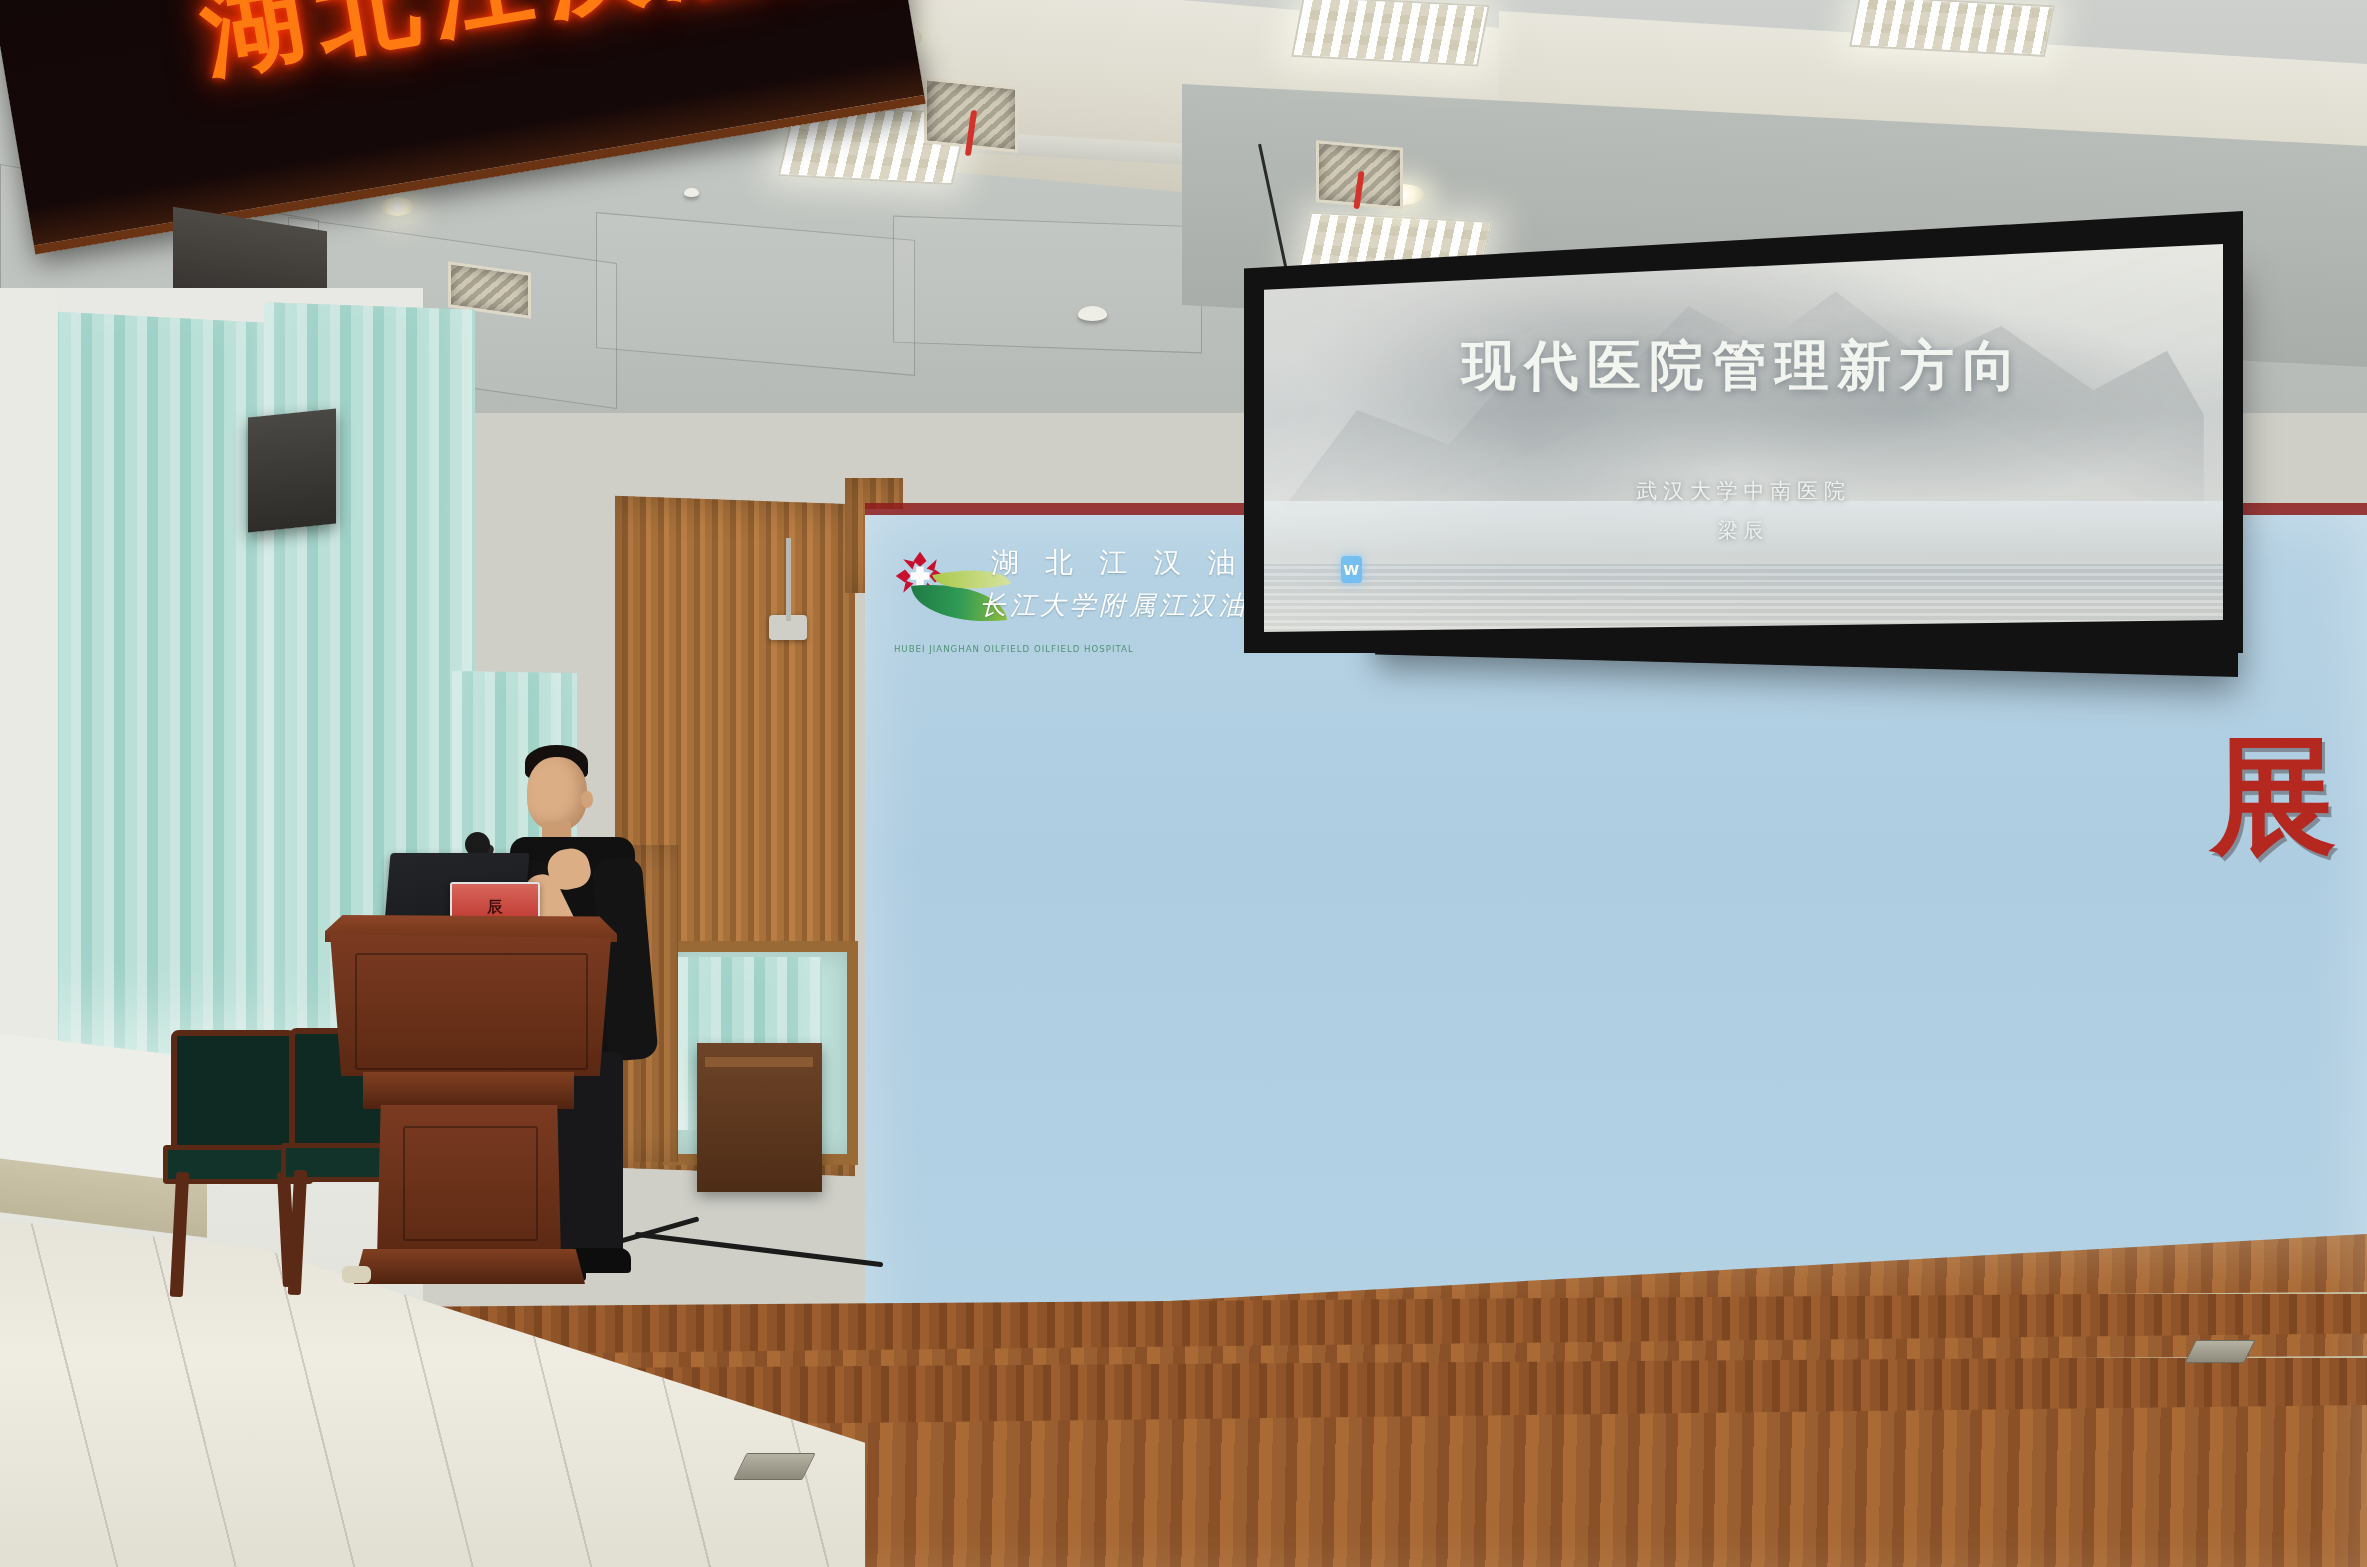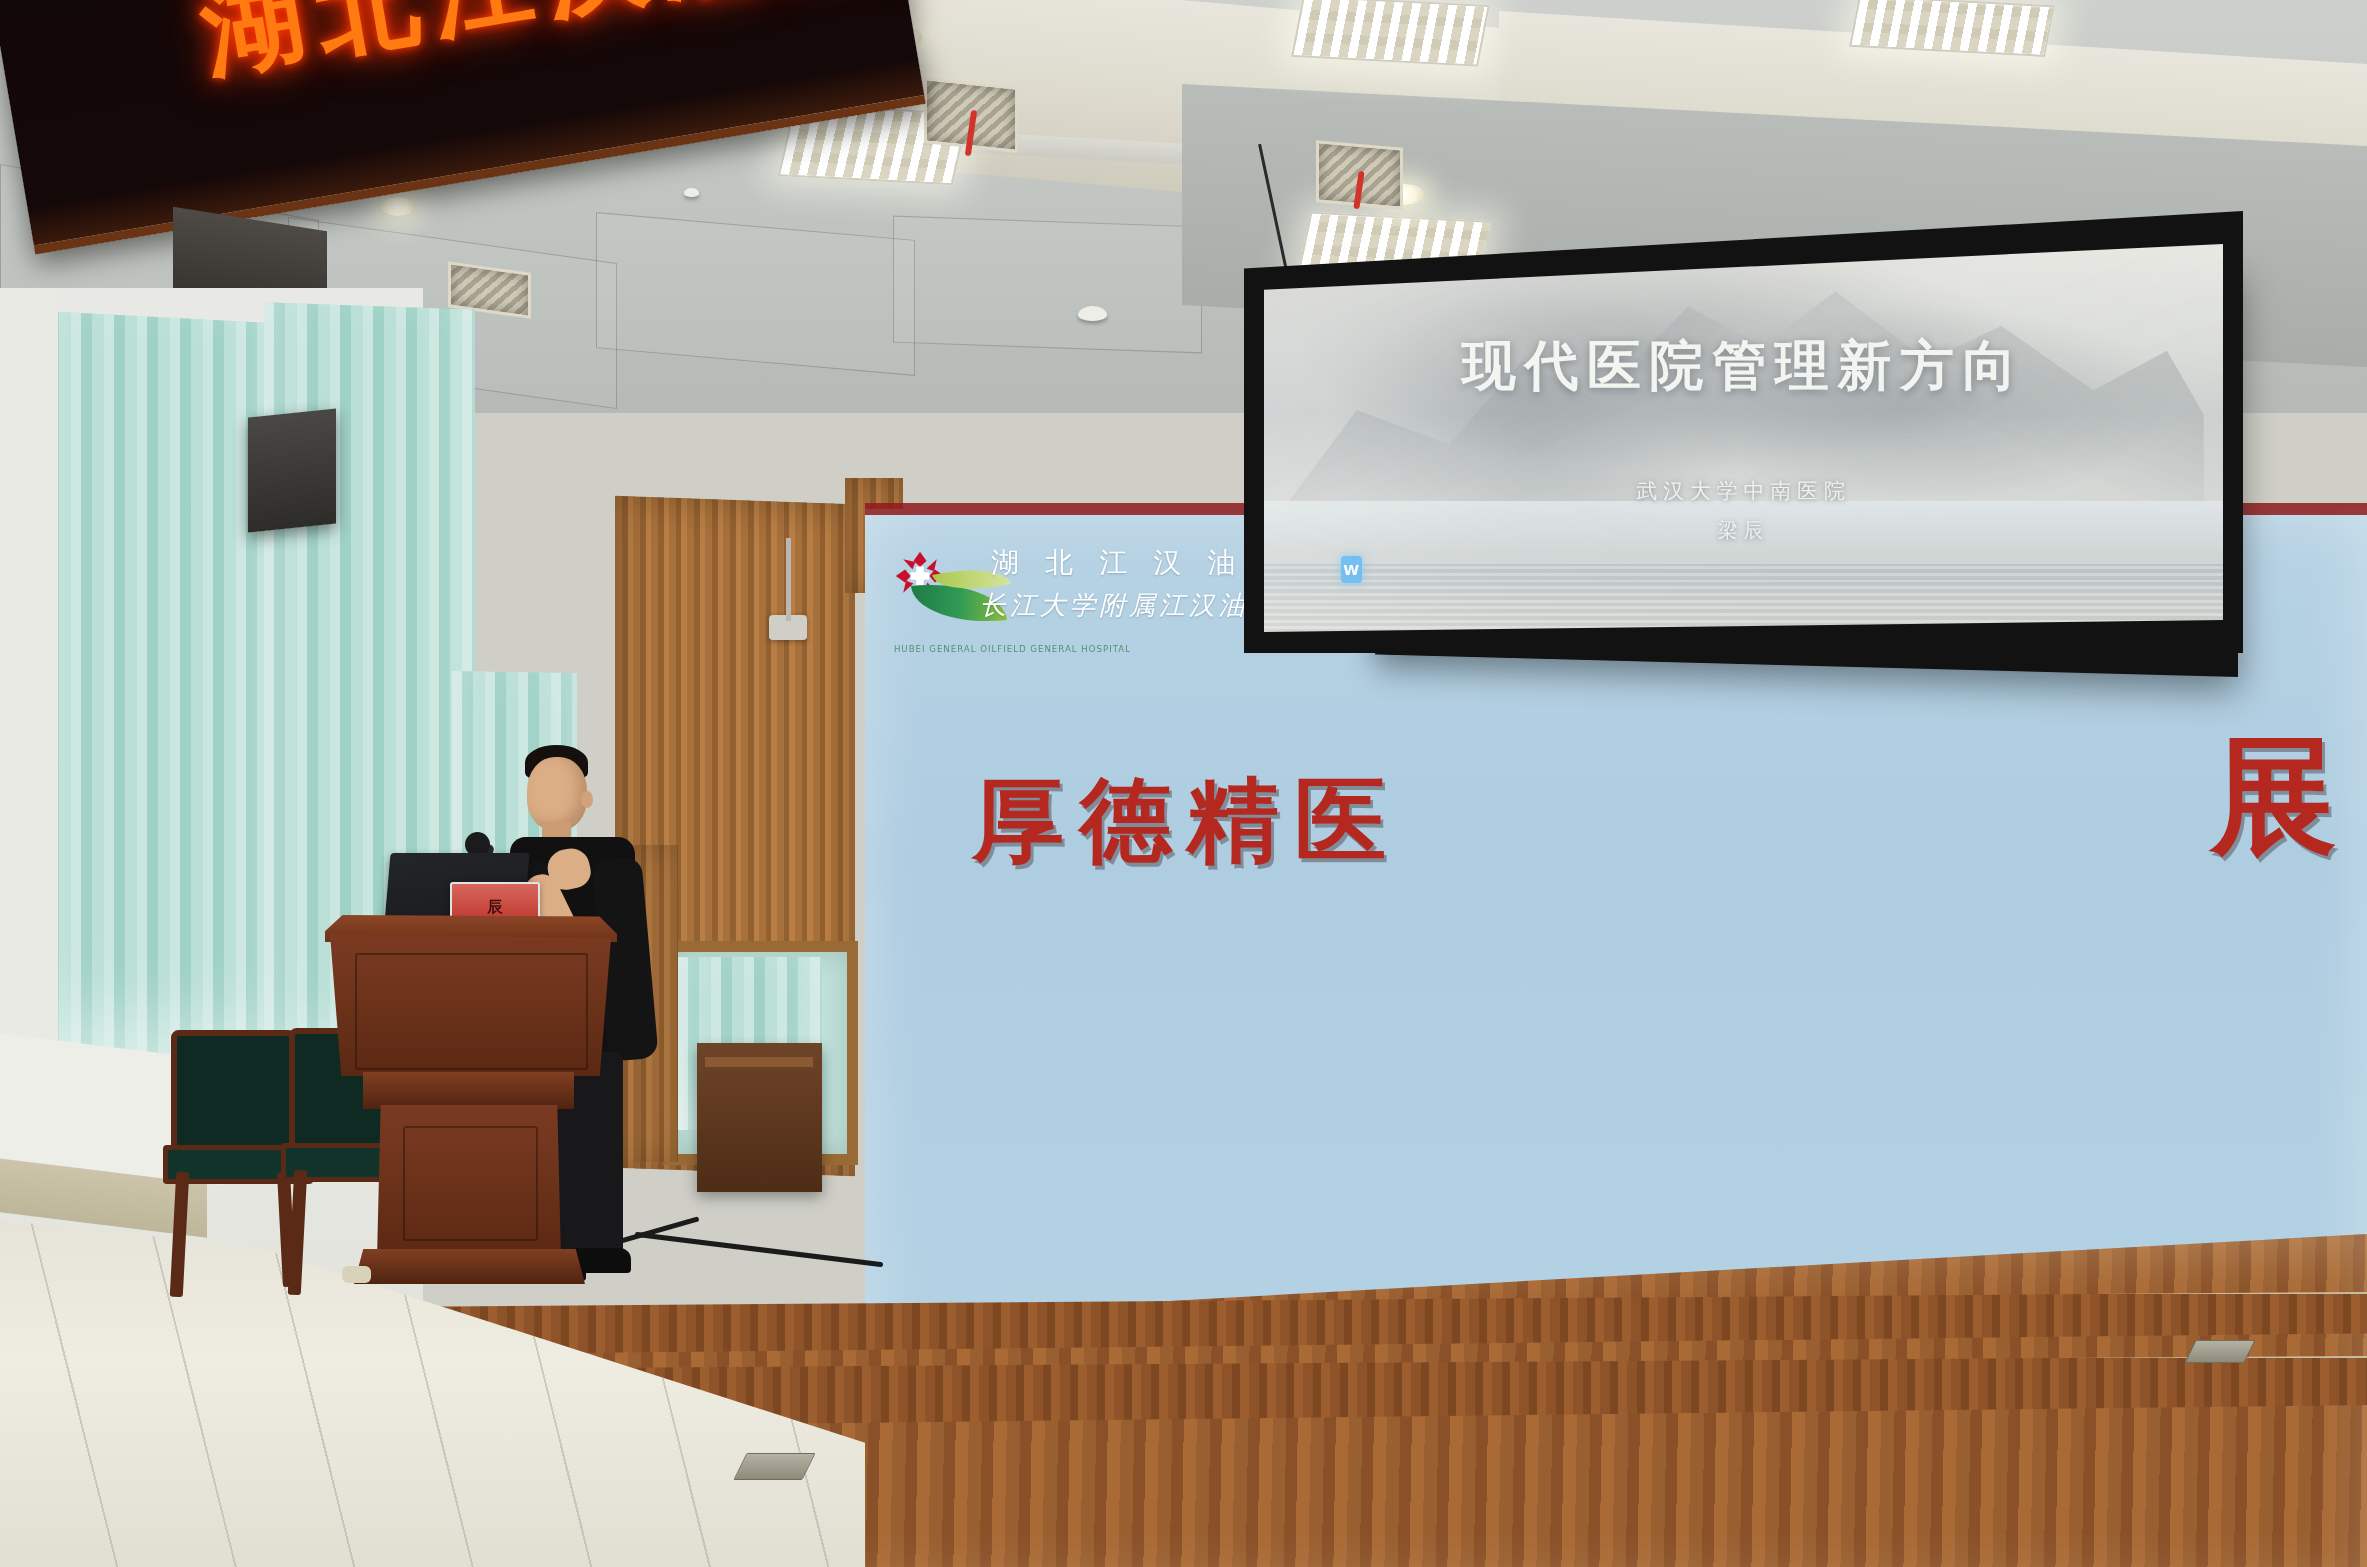--- a/index.html
+++ b/index.html
@@ -428,27 +428,26 @@
         <path d="M48 12 L45 25 L37 22 Z"></path>
         <path d="M48 48 L35 45 L38 37 Z"></path>
         <path d="M12 48 L15 35 L23 38 Z"></path>
         <path d="M12 12 L25 15 L22 23 Z"></path>
       </g>
       <rect x="26" y="20" width="8" height="20" fill="#ffffff"></rect>
       <rect x="20" y="26" width="20" height="8" fill="#ffffff"></rect>
     </svg>
     <div class="swoosh"></div>
     <div class="swoosh2"></div>
-    <div class="bd-logo-caption" style="top:96px;font-size:8.6px;">HUBEI GENERAL OILFIELD GENERAL HOSPITAL</div>
+    <div class="bd-logo-caption" style="top:96px;font-size:8.6px;">HUBEI JIANGHAN OILFIELD OILFIELD HOSPITAL</div>
   </div>
 
   <div class="bd-name1" style="left:991px;top:544px;">湖 北 江 汉 油 田 总 医 院</div>
   <div class="bd-name2" style="left:980px;top:588px;">长江大学附属江汉油田总医院</div>
 
-  <div class="bd-slogan" style="left:972px;top:759px;font-size:92px;letter-spacing:15.4px;">厚德精医</div>
   <div class="bd-slogan" style="left:2210px;top:713px;font-size:127px;">展</div>
 
   <div class="screen-frame" style="left:1244px;top:264px;width:994px;height:413px;
               transform:perspective(1825px) rotateY(-13deg);transform-origin:right center;"></div>
   <div class="screen-frame" style="left:1244px;top:211px;width:999px;height:442px;
               clip-path:polygon(0% 13%, 100% 0%, 100% 100%, 0% 100%);"></div>
 
   <div style="position:absolute;left:1249px;top:221px;width:990px;height:432px;
               clip-path:polygon(0% 14%, 100% 1%, 100% 98%, 0% 100%);
               background:#121212;"></div>

